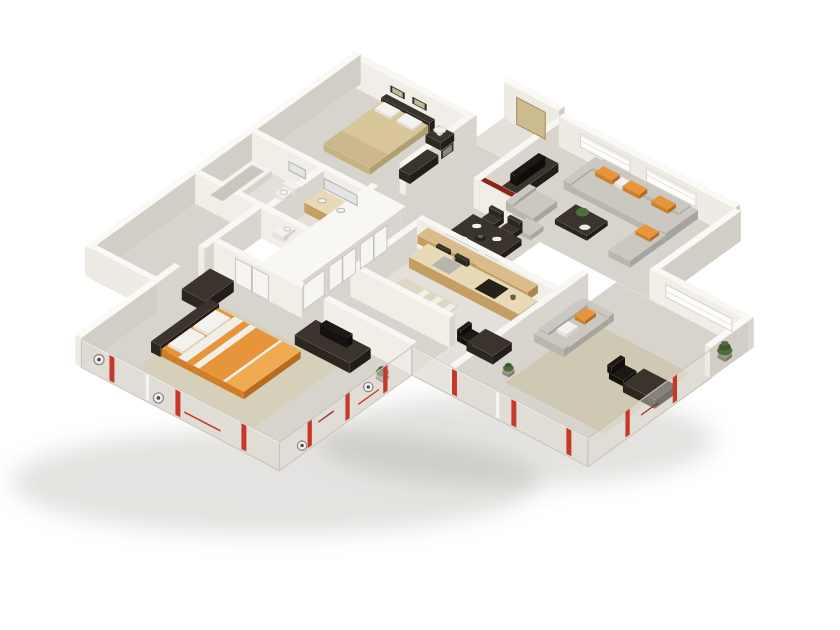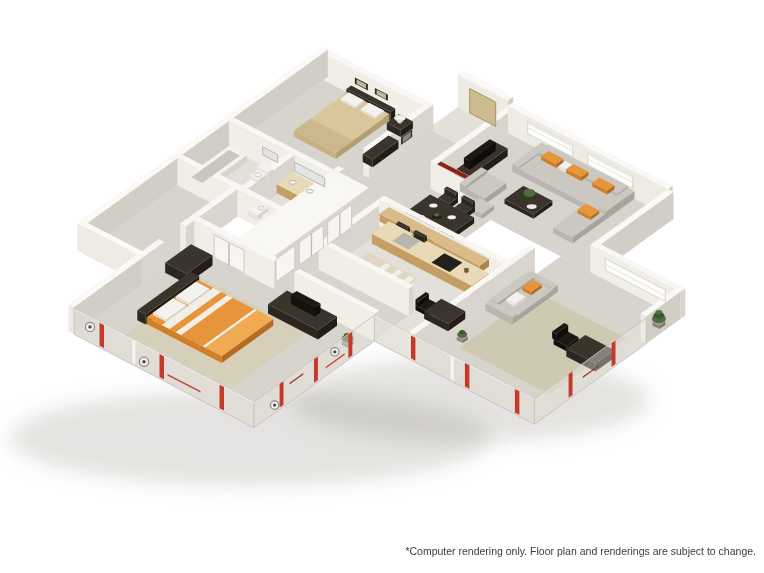--- a/index.html
+++ b/index.html
@@ -388,14 +388,13 @@
       <path d="M514.9 412.4L519.4 414.7L519.4 391.3L514.9 388.9Z" fill="#c6392a"></path>
       <ellipse cx="90.0" cy="326.9" rx="4.6" ry="4.6" fill="#eff0f1" stroke="#8e8a84" stroke-width="1.2"></ellipse>
       <ellipse cx="90.0" cy="326.9" rx="1.7" ry="1.7" fill="#4e4a45"></ellipse>
       <ellipse cx="144.0" cy="361.8" rx="4.6" ry="4.6" fill="#eff0f1" stroke="#8e8a84" stroke-width="1.2"></ellipse>
       <ellipse cx="144.0" cy="361.8" rx="1.7" ry="1.7" fill="#4e4a45"></ellipse>
       <ellipse cx="334.8" cy="351.8" rx="4.2" ry="4.2" fill="#eff0f1" stroke="#8e8a84" stroke-width="1.2"></ellipse>
       <ellipse cx="334.8" cy="351.8" rx="1.6" ry="1.6" fill="#4e4a45"></ellipse>
       <ellipse cx="274.6" cy="405.1" rx="4.2" ry="4.2" fill="#eff0f1" stroke="#8e8a84" stroke-width="1.2"></ellipse>
       <ellipse cx="274.6" cy="405.1" rx="1.6" ry="1.6" fill="#4e4a45"></ellipse>
     </svg>
-  <div class="disclaimer">*Computer rendering only. Floor plan and renderings are subject to change.</div>
 </div>
 
 </body></html>

